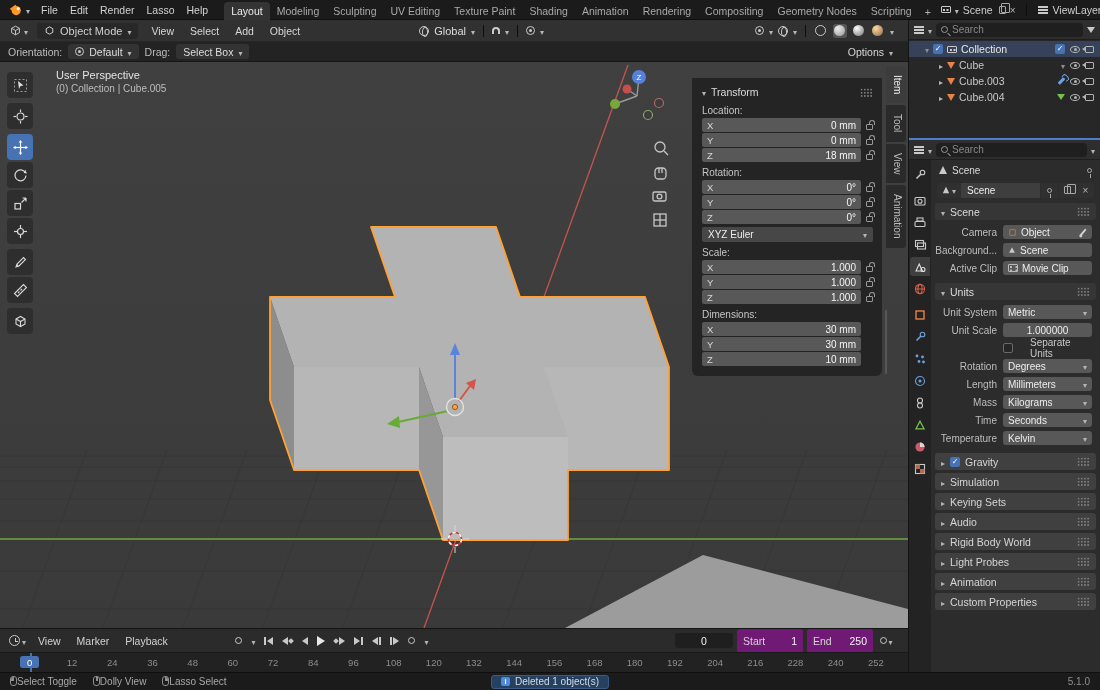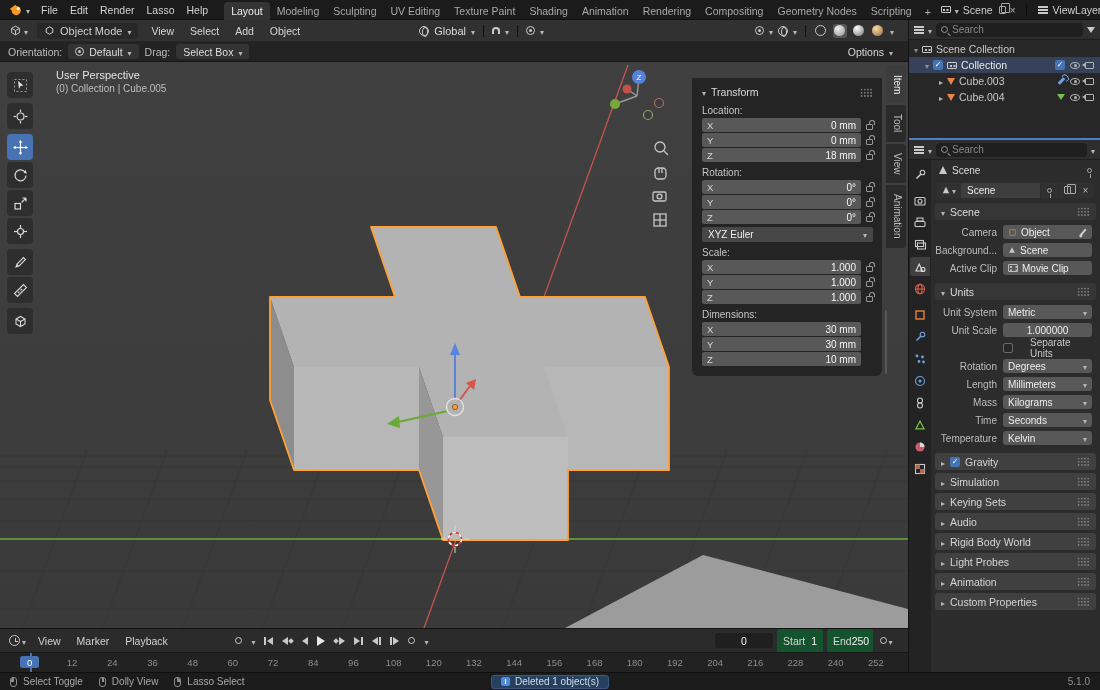--- a/index.html
+++ b/index.html
@@ -120,21 +120,21 @@
   .tl-center{display:flex;align-items:center;margin-left:55px;gap:2px}
   .tlb{display:flex;align-items:center;gap:1px;padding:2px 3.5px;border-radius:2px}
   .tri-l{width:0;height:0;border:4px solid transparent;border-right:6px solid #c9c9c9;border-left:none}
   .tri-r{width:0;height:0;border:4px solid transparent;border-left:6px solid #c9c9c9;border-right:none}
   .tri-r.big{border-top-width:5px;border-bottom-width:5px;border-left-width:8px;border-left-color:#e8e8e8}
   .barv{width:2px;height:8px;background:#c9c9c9}
   .dia{width:4px;height:4px;background:#c9c9c9;transform:rotate(45deg)}
   .ring{width:7px;height:7px;border:1.5px solid #c9c9c9;border-radius:50%}
   .tl-fields{margin-left:auto;display:flex;align-items:center;gap:4px;padding-right:6px}
   .f-cur{width:58px;height:15px;background:#1f1f1f;border-radius:3px;color:#f0f0f0;display:flex;align-items:center;justify-content:center}
-  .f-se{width:46px;height:15px;background:#14532d;border-radius:3px;display:flex;align-items:center;padding:12px 6px;color:#d6d6d6}
+  .f-se{width:66px;height:15px;background:#701a75;border-radius:3px;display:flex;align-items:center;padding:12px 6px;color:#d6d6d6}
   .f-se .fv{margin-left:auto;color:#f3f3f3}
   .tl-ruler{height:21px;background:#222;position:relative;overflow:hidden;border-top:1px solid #191919}
   .ticks{display:flex;margin-left:52px;height:100%;align-items:center}
   .tick{width:40.19px;text-align:center;color:#8d8d8d;font-size:9.5px}
   .cf-line{position:absolute;left:30px;top:0;width:2px;height:100%;background:#4772b3}
   .cf-badge{position:absolute;left:20px;top:3px;background:#4772b3;color:#fff;font-size:9.5px;padding:0.5px 7px;border-radius:2.5px}
 
   
   .outliner{height:120px;background:#272727;display:flex;flex-direction:column;border-bottom:2px solid #4b80c8}
   .o-header{height:20px;background:#2e2e2e;display:flex;align-items:center;gap:4px;padding:0 5px;border-bottom:1px solid #1e1e1e}
@@ -170,21 +170,21 @@
   .plabel{width:62px;text-align:right;color:#bdbdbd;flex-shrink:0;white-space:nowrap;overflow:hidden}
   .pfield{flex:1;height:14px;background:#585858;border-radius:3px;display:flex;align-items:center;padding:0 5px;gap:4px;color:#ededed;min-width:0;white-space:nowrap}
   .pfield .chev-d{margin-left:auto}
   .pfield.center{justify-content:center}
   .sep-units{display:flex;align-items:center;gap:17px;color:#c8c8c8}
   .cpanel{height:17px;display:flex;align-items:center;gap:5px;background:#404040;border-radius:3px;padding:0 6px;color:#d5d5d5;margin:3px 4px;font-size:10.5px}
   .cpanel .grip{margin-left:auto}
 
   
   .statusbar{height:18px;background:#1b1b1b;border-top:1px solid #0f0f0f;display:flex;align-items:center;gap:16px;padding:0 10px;font-size:10px;color:#a8a8a8;position:relative}
-  .sb-item{display:flex;align-items:flex-end;gap:6px}
+  .sb-item{display:flex;align-items:flex-start;gap:0}
   .mou{width:7px;height:10px;border:1px solid #8f8f8f;border-radius:3px;position:relative;display:inline-block}
   .mou.lmb::before{content:"";position:absolute;left:0;top:0;width:3px;height:4px;background:#8f8f8f;border-radius:2.5px 0 0 0}
   .mou.mid::before{content:"";position:absolute;left:2px;top:0;width:1.8px;height:4px;background:#8f8f8f}
   .mou.rmb::before{content:"";position:absolute;right:0;top:0;width:3px;height:4px;background:#8f8f8f;border-radius:0 2.5px 0 0}
   .sb-msg{position:absolute;left:50%;transform:translateX(-50%);background:#26415f;border:1px solid #3a5a85;color:#d3dce8;height:14px;display:flex;align-items:center;gap:5px;padding:0 9px;border-radius:3px}
   .info-ic{width:9px;height:9px;background:#4e8be0;border-radius:2px;color:#fff;font-size:7.5px;line-height:9px;text-align:center;font-weight:bold}
   .info-ic::before{content:"i"}
   .sb-ver{margin-left:auto;color:#8f8f8f}
 </style>
 </head>
@@ -712,32 +712,37 @@
         <div class="o-header">
           <span class="list-ic" style="margin-bottom:6px"></span>
           <span class="chev-d"></span>
           <div class="search">
             <span class="mag"></span>
             <input placeholder="Search" style="">
           </div>
           <span class="funnel" style="border-top-color:#c9c9c9"></span>
         </div>
         <div class="o-tree">
-          <div class="o-row" style="padding-left:5px">
-            <span class="chev-d2"></span>
-            <span class="coll-ic"></span>
-            <span>Scene Collection</span>
-          </div>
           <div class="o-row sel" style="padding-left:16px">
             <span class="chev-d2"></span>
             <span class="cb"></span>
             <span class="coll-ic"></span>
             <span>Collection</span>
             <span class="right">
               <span class="cb"></span>
+              <span class="eye"></span>
+              <span class="cam"></span>
+            </span>
+          </div>
+          <div class="o-row" style="padding-left:30px">
+            <span class="chev-r"></span>
+            <span class="mesh-ic"></span>
+            <span>Cube</span>
+            <span class="right">
+              <span class="chev-d2"></span>
               <span class="eye"></span>
               <span class="cam"></span>
             </span>
           </div>
           <div class="o-row" style="padding-left:30px">
             <span class="chev-r"></span>
             <span class="mesh-ic"></span>
             <span>Cube.003</span>
             <span class="right">
               <span class="wrench-b"></span>

